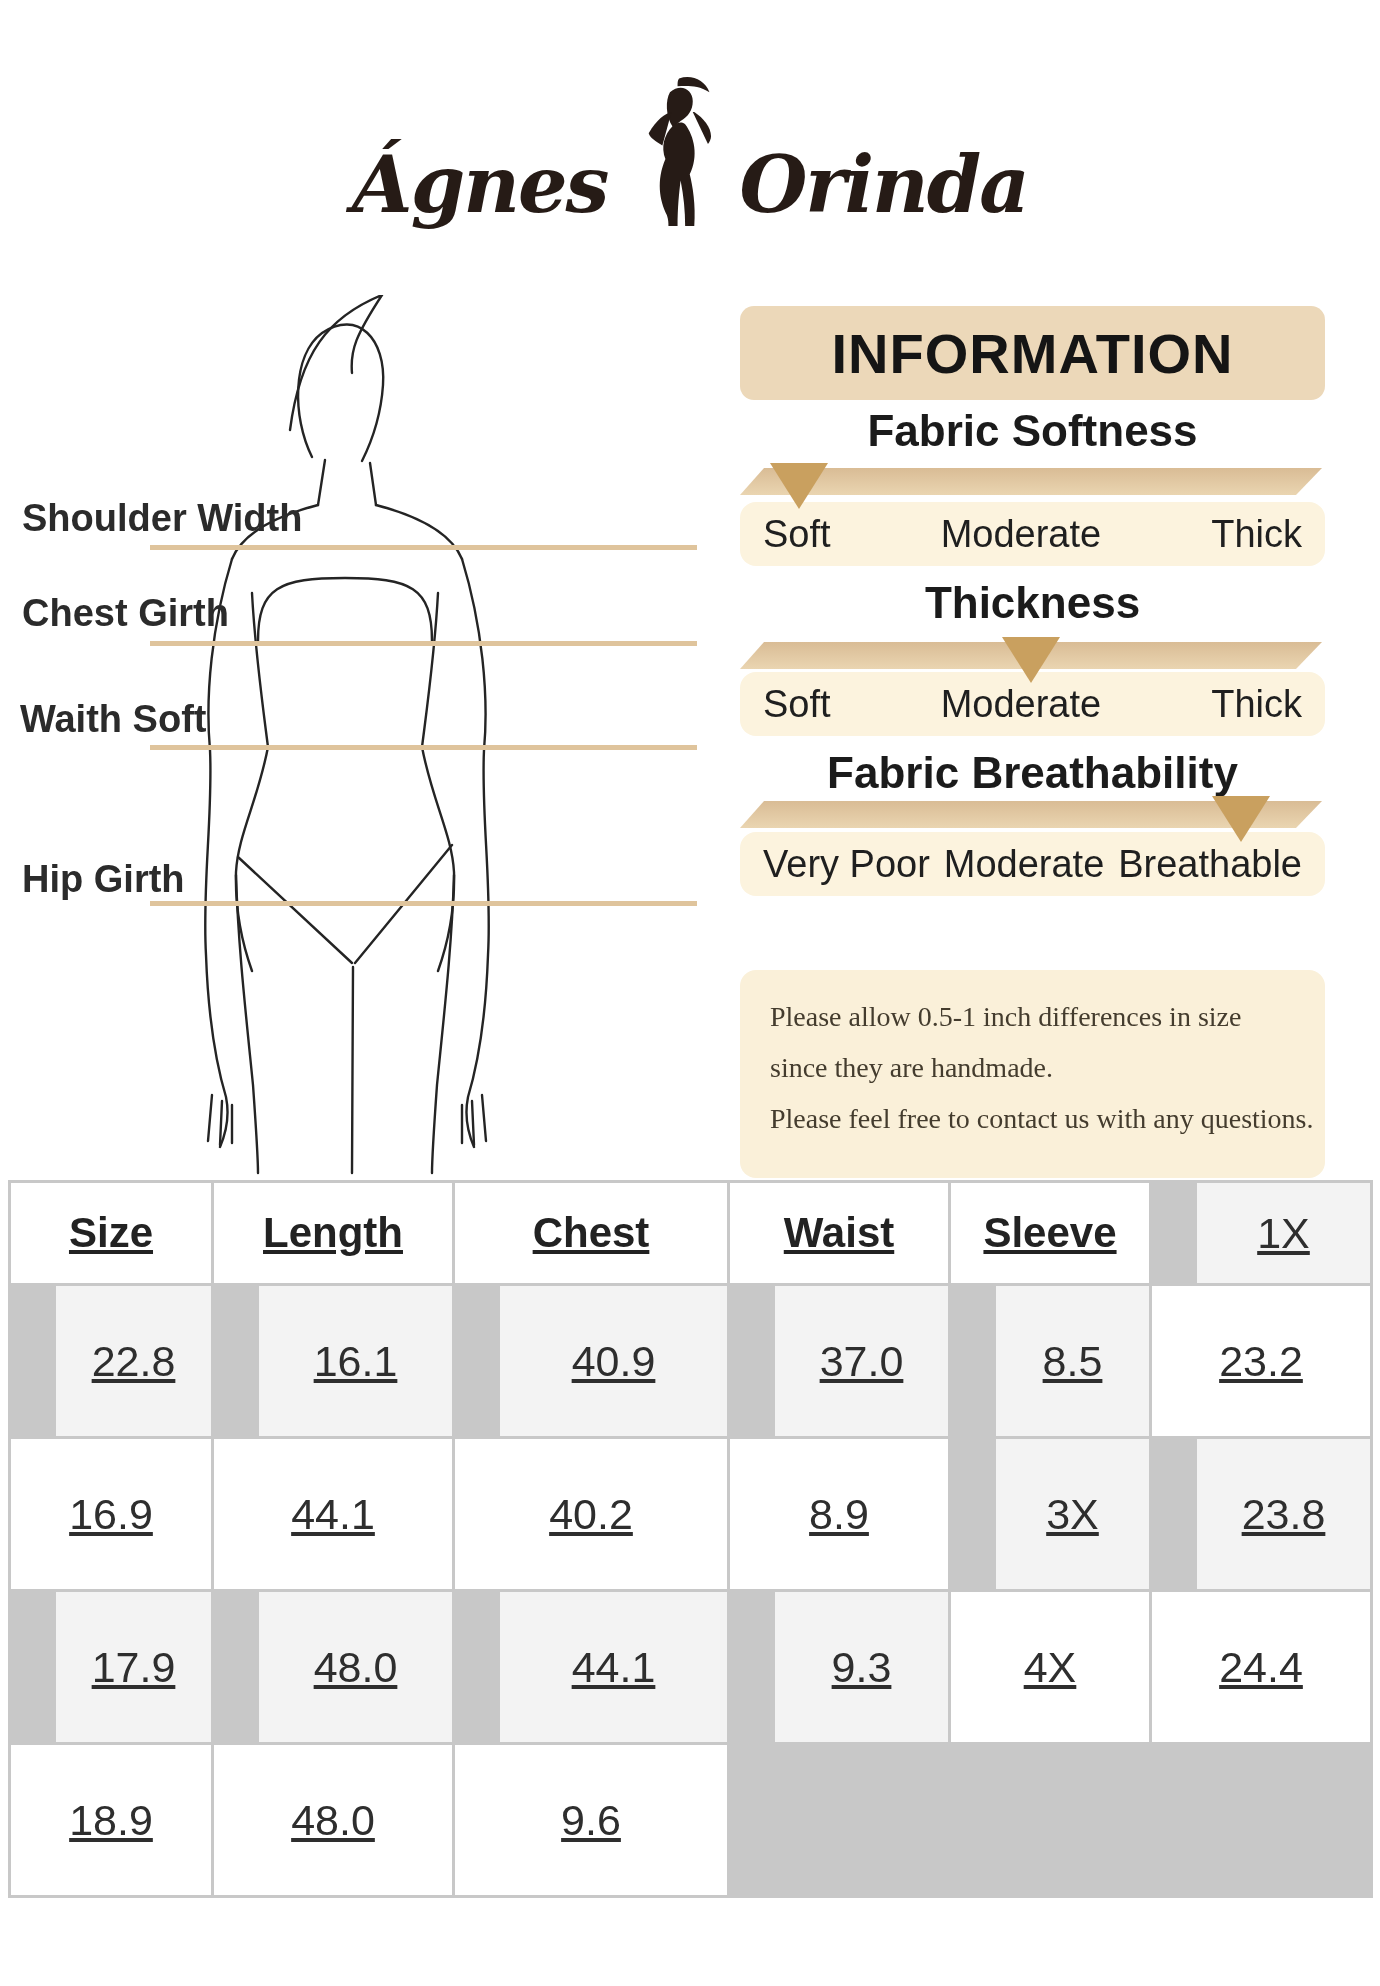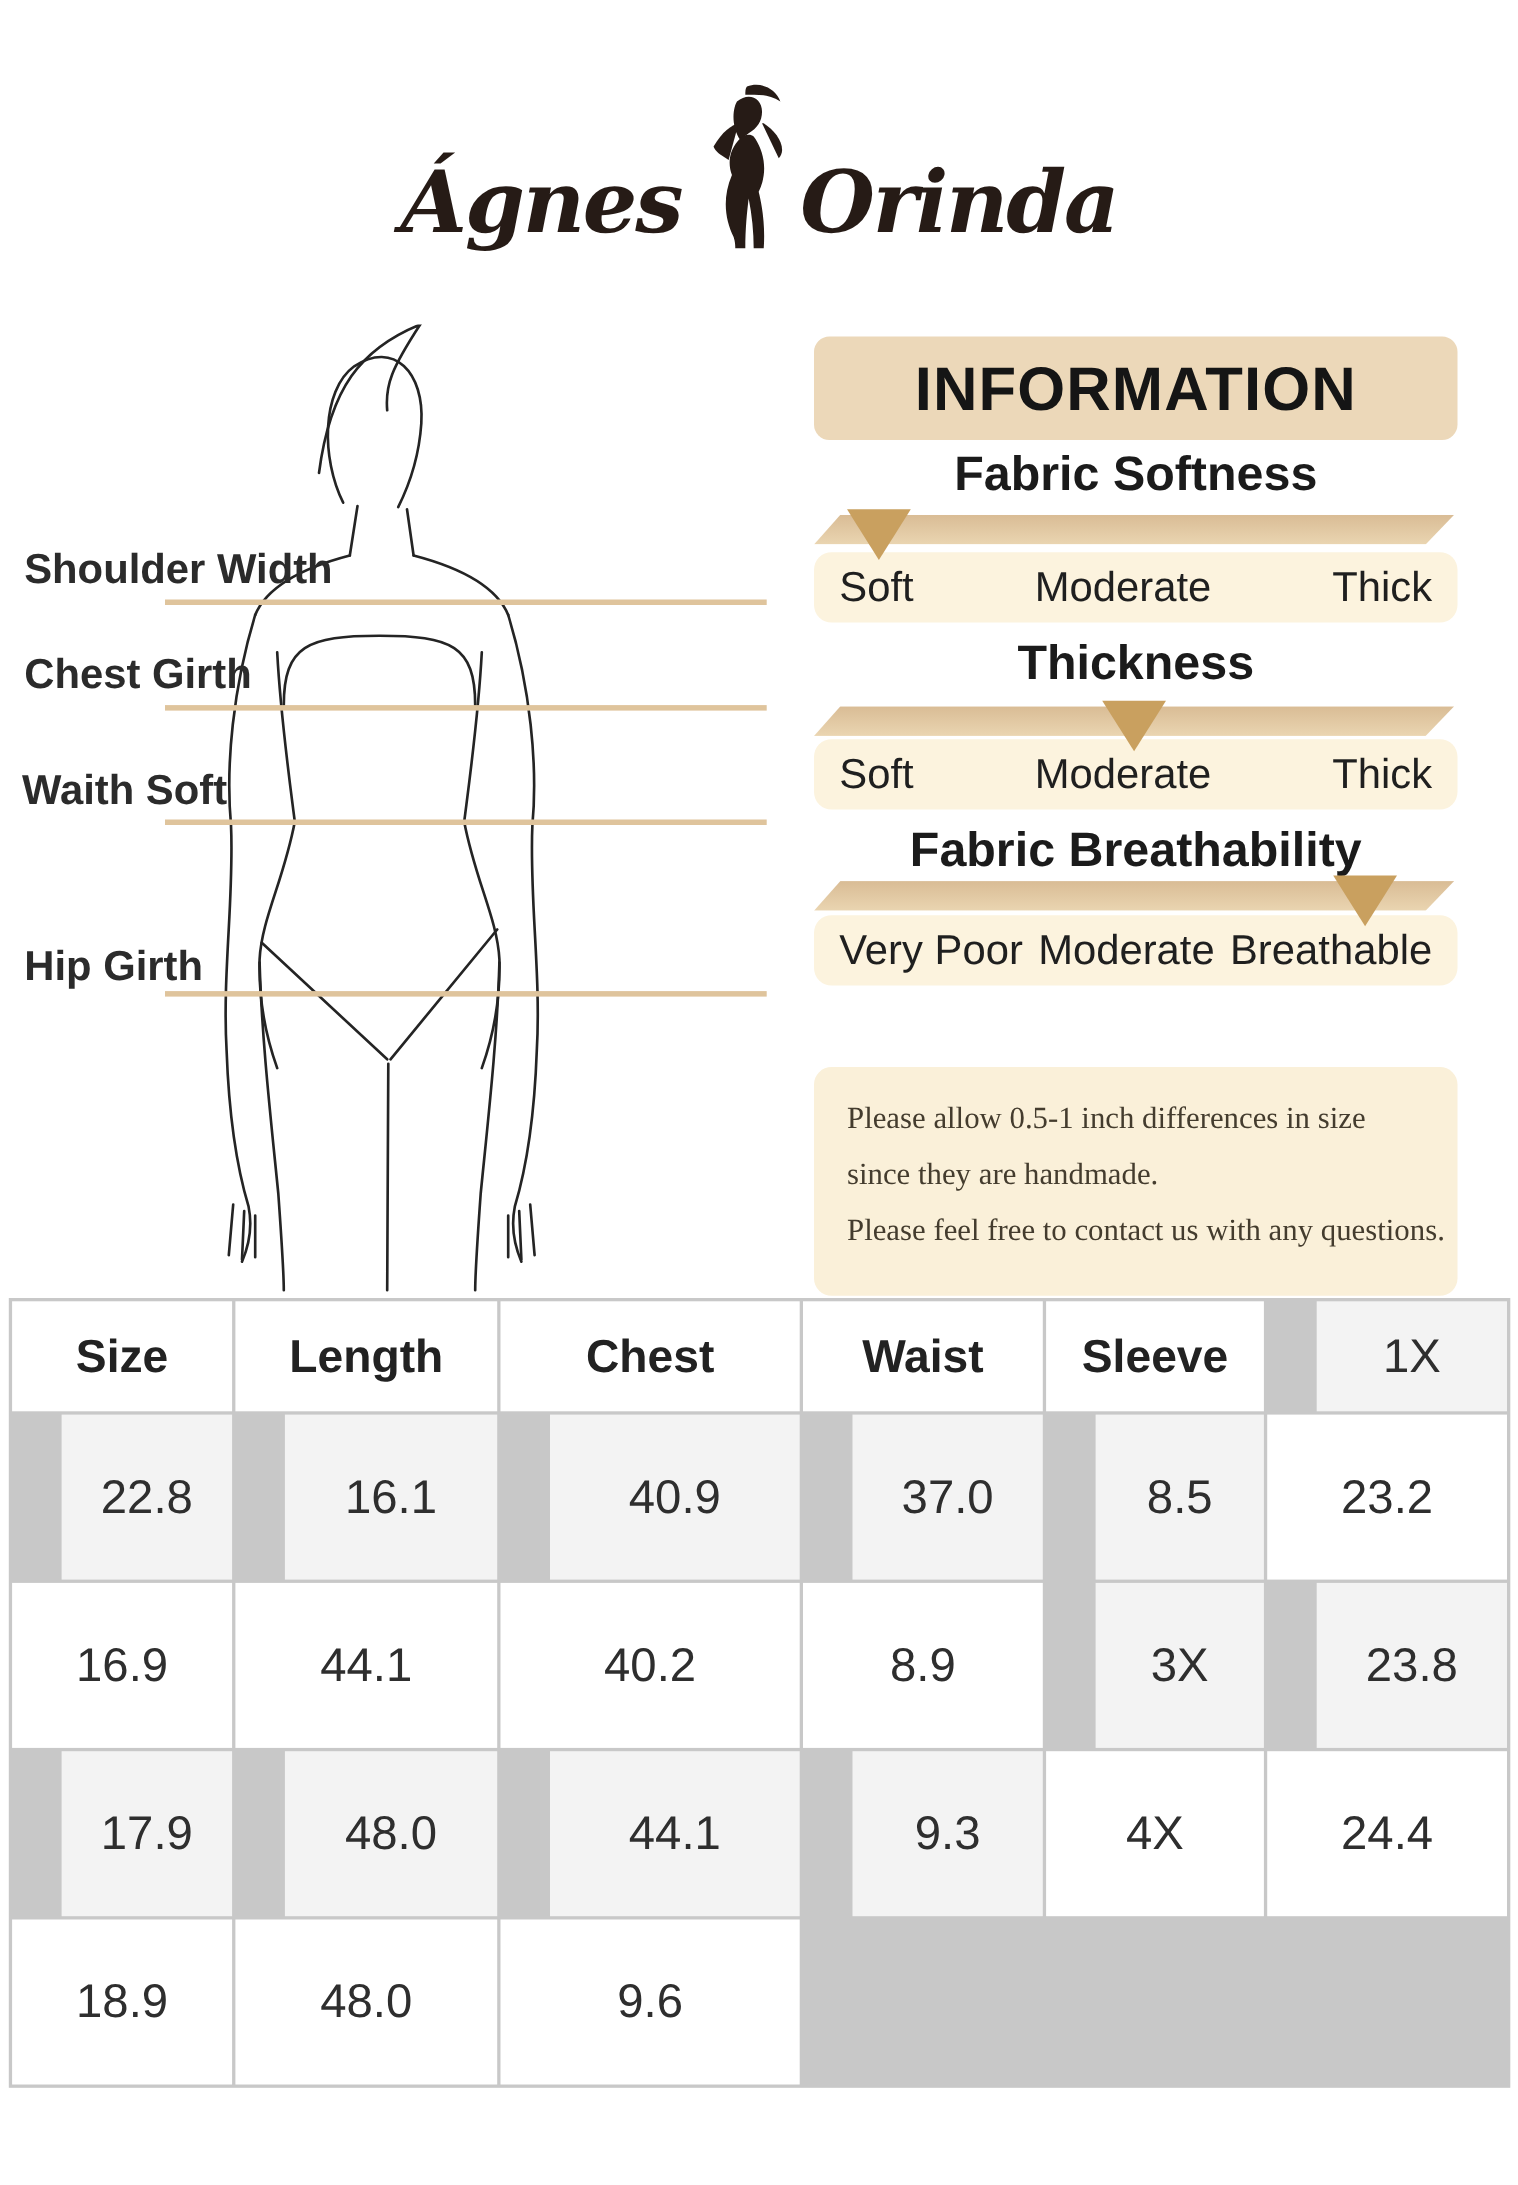--- a/index.html
+++ b/index.html
@@ -1,21 +1,21 @@
 <!DOCTYPE html>
 <html><head>
 <meta charset="utf-8">
 <style>
   html,body{margin:0;padding:0;background:#ffffff;}
   #page{position:relative;width:1380px;height:1986px;background:#ffffff;overflow:hidden;
         font-family:"Liberation Sans",sans-serif;}
 
   
   .logo{position:absolute;left:0;top:74px;width:100%;display:flex;justify-content:center;
-        align-items:flex-end;gap:10px;color:#261b16;}
+        align-items:flex-end;gap:22px;color:#261b16;}
   .logo .script{font-family:"DejaVu Serif",serif;font-style:italic;font-weight:600;
         font-size:78px;letter-spacing:-2px;line-height:1;}
   .logo svg{display:block;margin:0 -2px -2px -2px;}
 
   
   .figure-svg{position:absolute;left:150px;top:295px;}
   .measure-line{position:absolute;height:5px;background:#dfc49c;left:150px;width:547px;}
   .diagram-label{position:absolute;font-size:38px;color:#2b2b2b;letter-spacing:0;font-weight:bold;}
 
   
@@ -38,21 +38,21 @@
         border-radius:16px;box-sizing:border-box;padding:22px 0 0 30px;
         font-family:"Liberation Serif",serif;font-size:28px;color:#443c2e;line-height:1.82;
         white-space:nowrap;}
 
   
   .size-table{position:absolute;left:8px;top:1180px;display:grid;
         grid-template-columns:200px 238px 272px 218px 198px 218px;
         grid-template-rows:100px 150px 150px 150px 150px;
         gap:3px;background:#c8c8c8;padding:3px;}
   .cell{display:flex;align-items:center;justify-content:center;background:#ffffff;
-        font-size:43px;color:#2e2e2e;}
+        font-size:43px;color:#2e2e2e;text-decoration:underline;}
   .cell.hdr{font-weight:bold;font-size:42px;color:#222222;}
   .cell.alt{background:#f3f3f3;margin-left:45px;}
 </style>
 </head>
 <body>
 
 <div id="page">
 
   <div class="logo">
     <span class="script">Ágnes</span>

